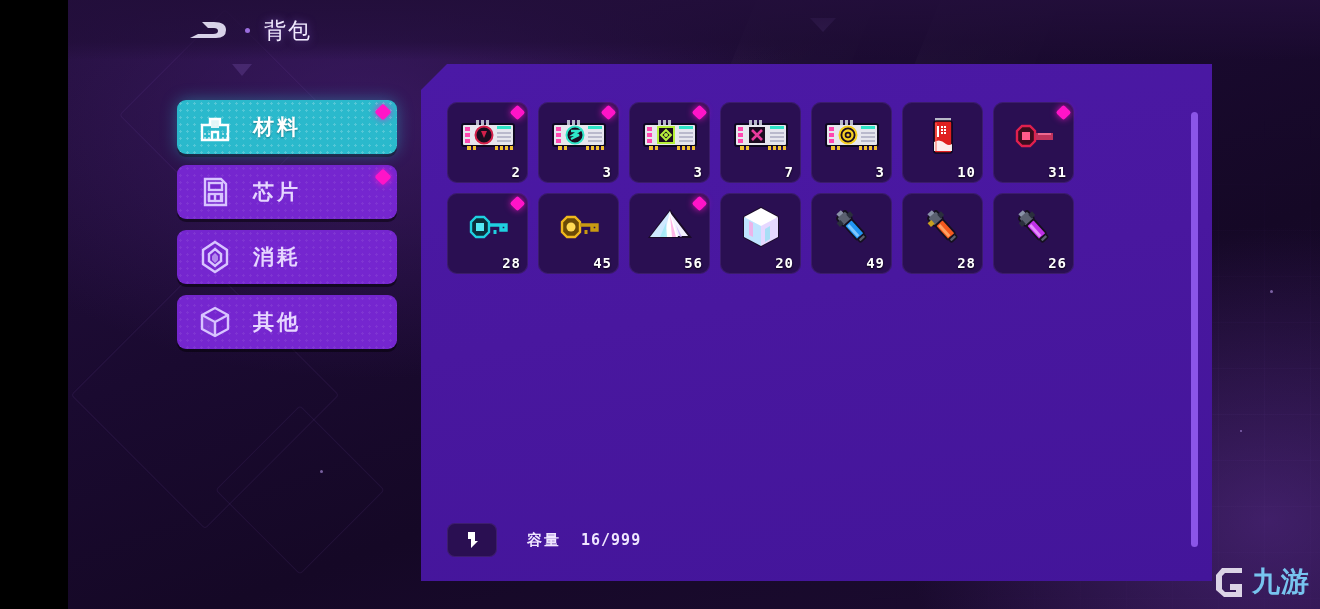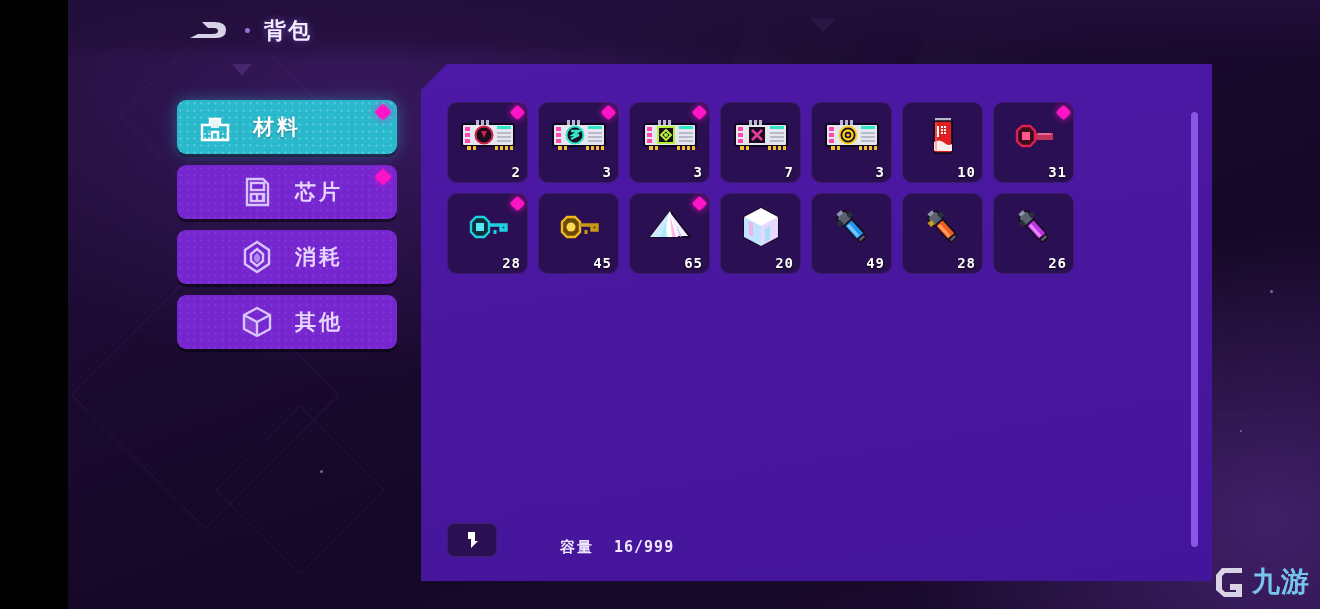--- a/index.html
+++ b/index.html
@@ -37,42 +37,41 @@
     background:linear-gradient(105deg, rgba(255,255,255,0.018) 0%, rgba(255,255,255,0.0) 100%);
     transform:skewX(-22deg);
   }
   .star { position:absolute; border-radius:50%; background:#c9a8ff; opacity:.55; }
 
   
   .header { position:absolute; left:68px; top:0; width:1252px; height:60px; z-index:10;
     background:linear-gradient(180deg, rgba(34,14,58,0.92) 0%, rgba(30,12,52,0.55) 70%, rgba(30,12,52,0) 100%); }
   .logo { position:absolute; left:118px; top:18px; width:44px; height:28px; }
   .title-dot { position:absolute; left:177px; top:28px; width:5px; height:5px; border-radius:50%; background:#9a6ddd; }
-  .page-title { position:absolute; left:196px; top:16px; font-size:22px; font-weight:bold; color:#f2ecff;
+  .page-title { position:absolute; left:196px; top:16px; font-size:22px; font-weight:normal; color:#f2ecff;
     letter-spacing:2px; text-shadow:0 0 8px rgba(160,110,255,.55); }
   .deco-tri { position:absolute; width:0; height:0; }
 
   
   .sidebar { position:absolute; left:177px; top:100px; width:220px; z-index:12; }
   .nav-item {
     position:relative; width:220px; height:54px; border-radius:9px; margin-bottom:11px;
     display:flex; align-items:center; cursor:pointer;
     box-shadow:0 3px 0 rgba(0,0,0,.45);
   }
   .nav-item.active {
     background:#2ab9cc;
     background-image:radial-gradient(rgba(255,255,255,0.20) 1px, transparent 1.4px);
     background-size:7px 7px;
     box-shadow:0 0 16px rgba(42,185,204,.45), 0 3px 0 rgba(0,0,0,.45);
   }
   .nav-item.inactive {
     background:#7526cf;
     background-image:radial-gradient(rgba(255,255,255,0.07) 1px, transparent 1.4px);
     background-size:7px 7px;
-    padding-left:42px;
   }
   .nav-icon { width:40px; height:40px; margin-left:18px; flex:0 0 auto; }
   .nav-label { margin-left:18px; font-size:21px; font-weight:bold; letter-spacing:3px; }
   .nav-item.active .nav-label { color:#ffffff; text-shadow:0 1px 2px rgba(0,60,70,.5); }
   .nav-item.inactive .nav-label { color:#e6d6ff; }
   .badge {
     position:absolute; width:12px; height:12px; background:#ff14c8; border-radius:2px;
     transform:rotate(45deg); box-shadow:0 0 7px rgba(255,20,200,.85);
   }
   .nav-item .badge { right:8px; top:6px; }
@@ -101,21 +100,21 @@
     text-shadow:0 1px 2px rgba(0,0,0,.9);
   }
 
   
   .scroll-track { position:absolute; right:14px; top:48px; width:7px; height:435px;
     background:rgba(0,0,0,0.10); border-radius:4px; }
   .scroll-thumb { position:absolute; left:0; top:0; width:7px; height:435px;
     background:#8b55e8; border-radius:4px; }
 
   
-  .footer { position:absolute; left:26px; bottom:24px; display:flex; align-items:flex-end;gap:33px; }
+  .footer { position:absolute; left:26px; bottom:24px; display:flex; align-items:center; }
   .sort-btn {
     width:50px; height:34px; border-radius:8px; background:#2a0f52; cursor:pointer;
     display:flex; align-items:center; justify-content:center;
     box-shadow:inset 0 0 0 1px rgba(140,90,220,.20);
   }
   .capacity { margin-left:30px; display:flex; align-items:baseline; color:#efe6ff; }
   .cap-label { font-size:15px; font-weight:bold; letter-spacing:2px; }
   .cap-value { font-size:15px; font-weight:bold; margin-left:20px;
     font-family:"DejaVu Sans Mono","Liberation Mono",monospace; letter-spacing:1px; }
 
@@ -446,21 +445,21 @@
           <div class="slot">
             <svg class="slot-icon" width="48" height="40" viewBox="0 0 48 40">
               <path d="M24 4 L44 30 L4 30 Z" fill="#f3f0ff" stroke="#1a0b28" stroke-width="2"></path>
               <path d="M24 4 L24 30 L4 30 Z" fill="#cfe9ff"></path>
               <path d="M24 4 L32 30 L18 30 Z" fill="#ffffff"></path>
               <path d="M24 8 L30 30 L26 30 Z" fill="#ff9fe0" opacity=".75"></path>
               <path d="M14 30 L20 16 L21 30 Z" fill="#9be8f5" opacity=".8"></path>
               <path d="M36 30 L30 18 L34 30 Z" fill="#c4a6ff" opacity=".75"></path>
             </svg>
             <span class="badge"></span>
-            <span class="slot-count">65</span>
+            <span class="slot-count">56</span>
           </div>
 
           <div class="slot">
             <svg class="slot-icon" width="42" height="44" viewBox="0 0 42 44">
               <path d="M21 3 L38 12 L38 32 L21 41 L4 32 L4 12 Z" fill="#f5f2ff" stroke="#1a0b28" stroke-width="2"></path>
               <path d="M21 3 L38 12 L21 21 L4 12 Z" fill="#ffffff"></path>
               <path d="M4 12 L21 21 L21 41 L4 32 Z" fill="#bfe4ff"></path>
               <path d="M21 21 L38 12 L38 32 L21 41 Z" fill="#e6d8ff"></path>
               <path d="M9 16 L9 30 L13 32 L13 18 Z" fill="#ff9fe0" opacity=".7"></path>
               <path d="M25 24 L25 37 L30 34 L30 21 Z" fill="#7fe3f0" opacity=".6"></path>

